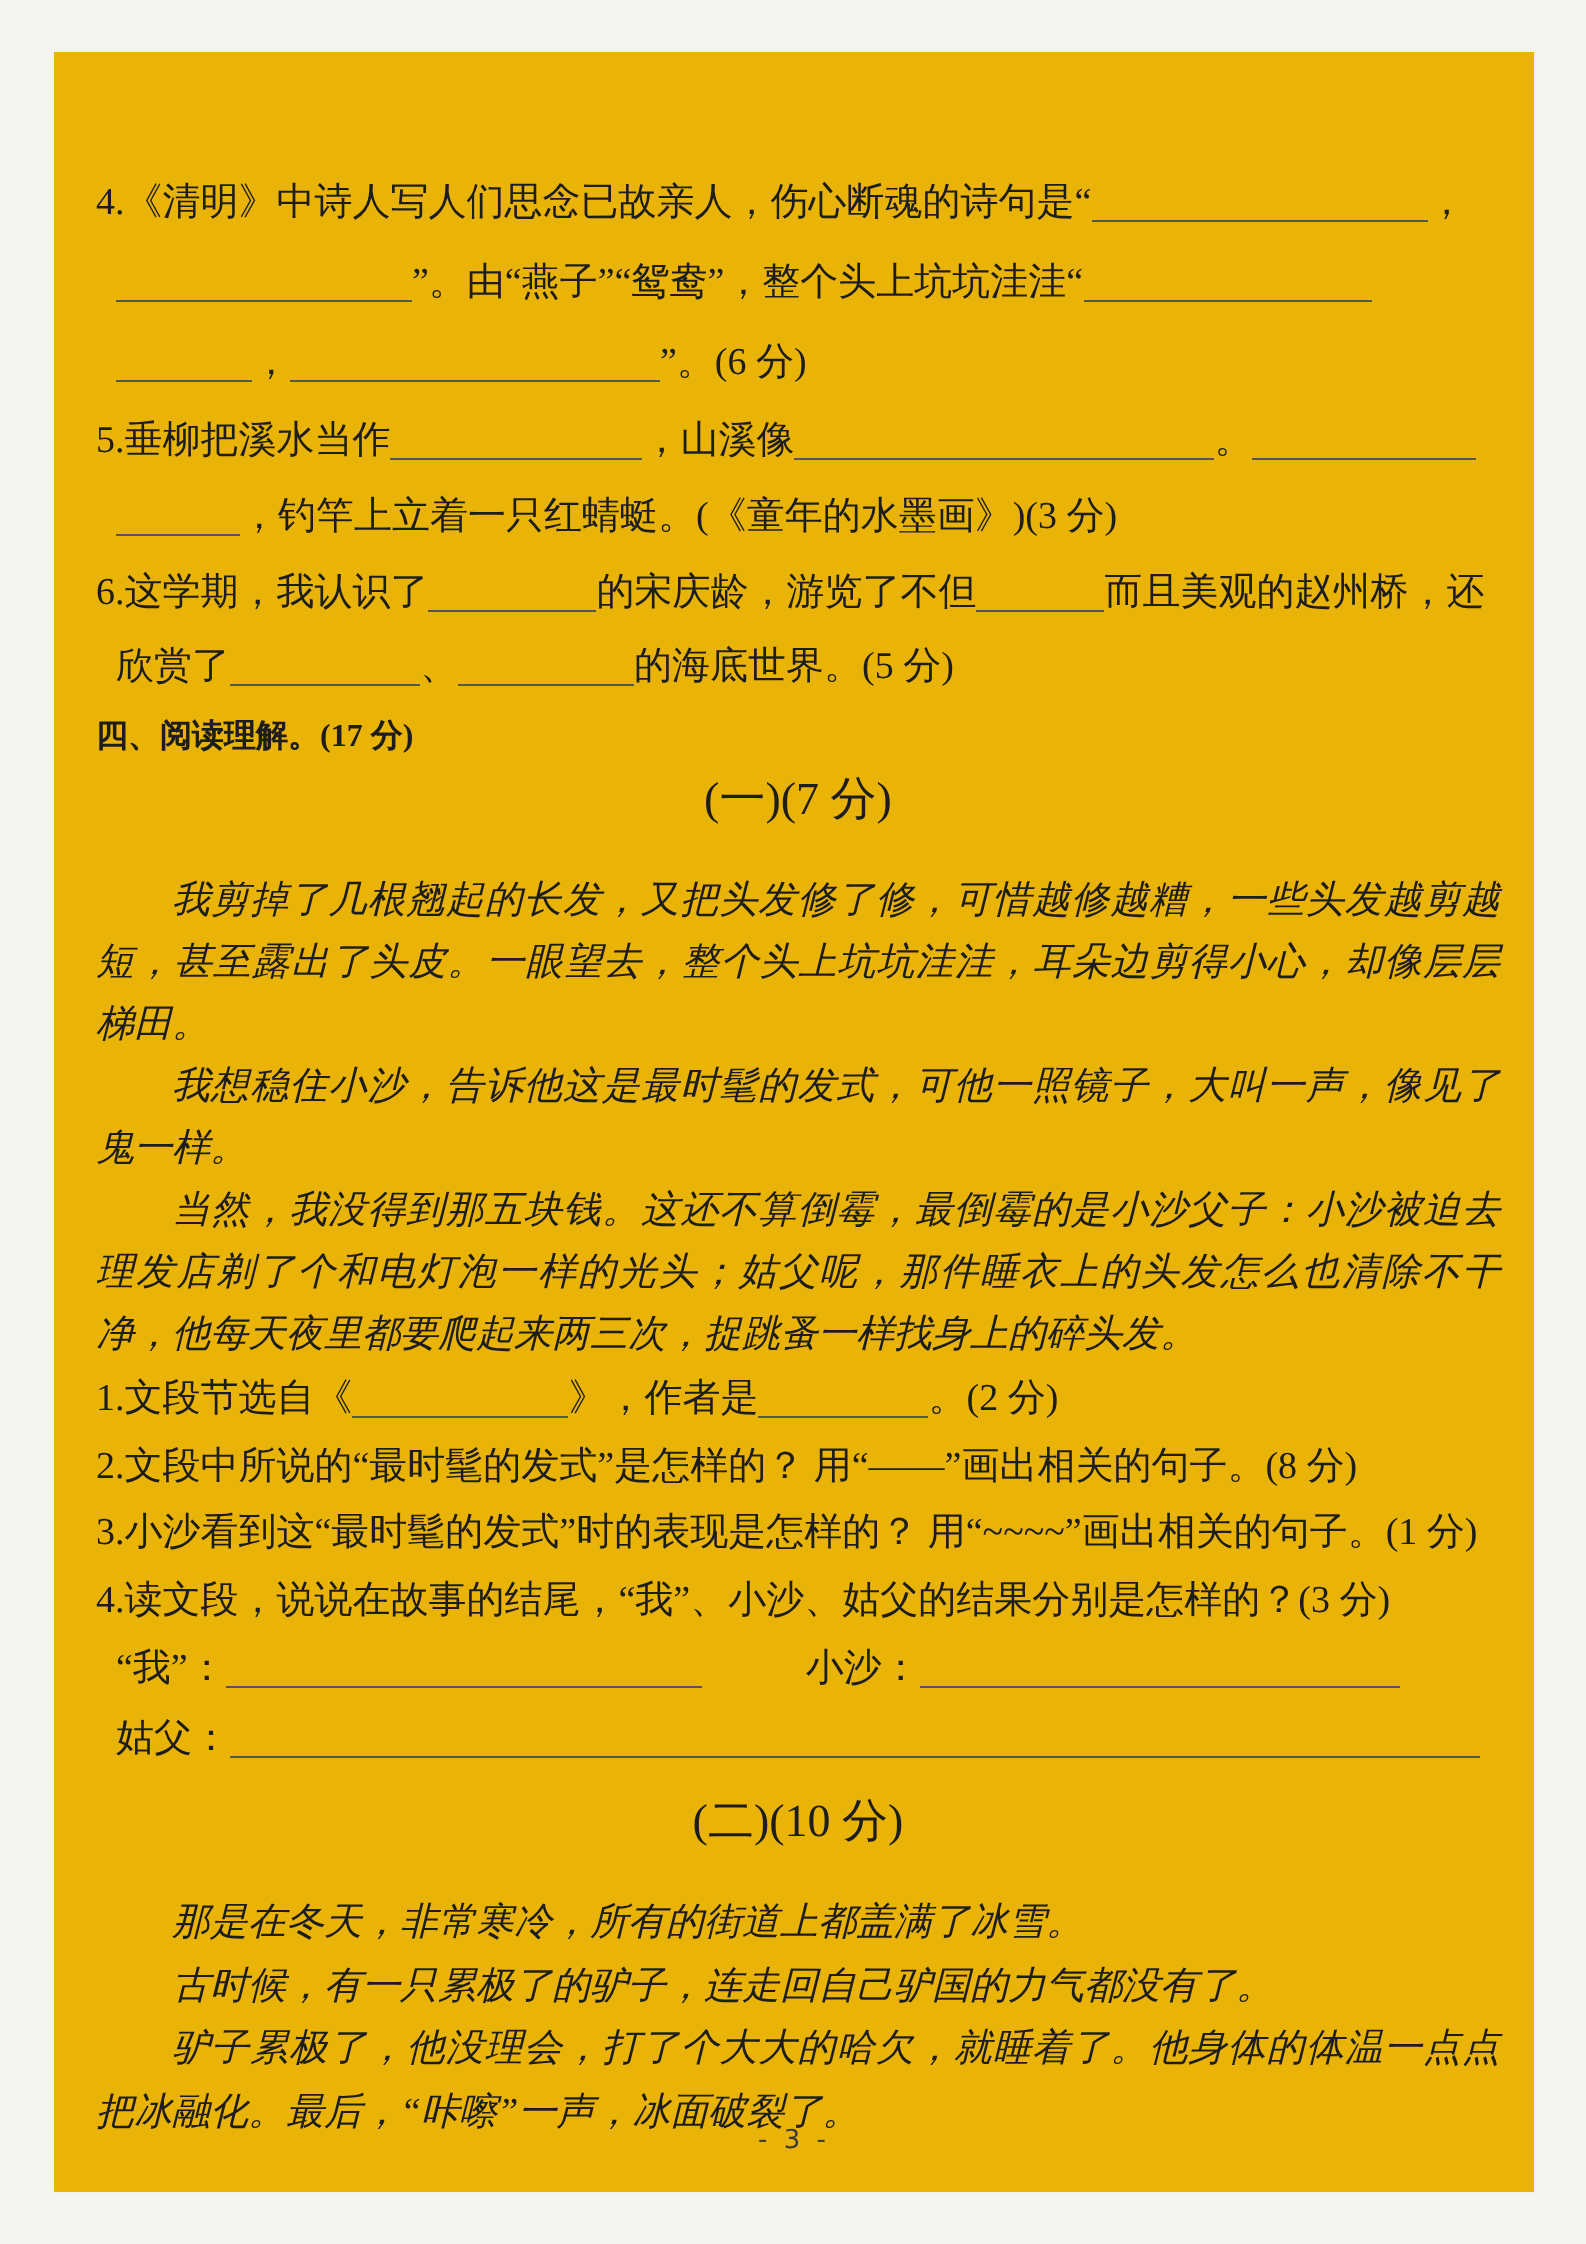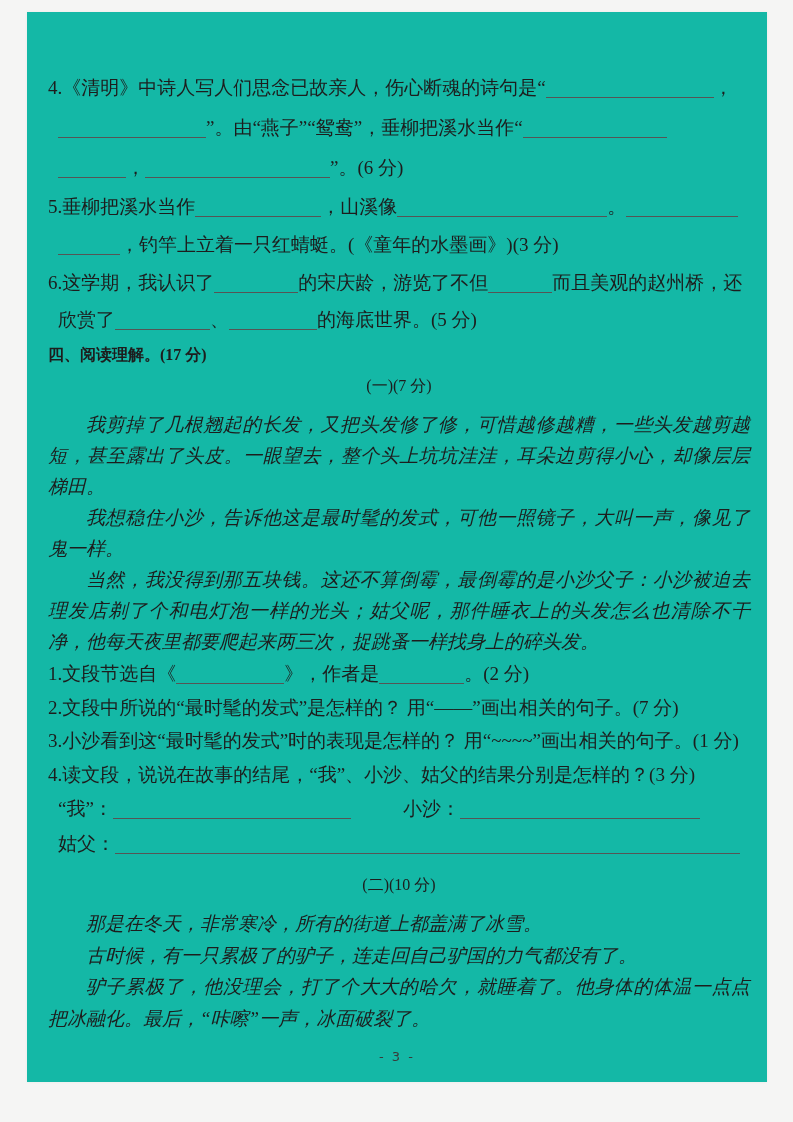--- a/index.html
+++ b/index.html
@@ -4,73 +4,73 @@
 <style>
   html,body{margin:0;padding:0;}
   body{
     width:793px;height:1122px;
     background:#f5f5f4;
     position:relative;
     overflow:hidden;
     font-family:"Liberation Serif","DejaVu Serif",serif;
   }
   .sheet{
-    position:absolute;left:27px;top:12px;
+    position:absolute;left:27px;top:26px;
     width:740px;height:1070px;
-    background:#14b8a6;
+    background:#eab308;
     box-shadow:0 0 3px rgba(0,0,0,0.05);
   }
   .content{
     position:absolute;left:21px;top:44px;
     width:702px;
     color:#1d1d1d;
     font-size:19px;
   }
   .fline{line-height:40px;white-space:nowrap;overflow:hidden;}
   .fline.mid{line-height:38px;}
   .fline.q6l{line-height:37px;}
   .indent{padding-left:10px;}
   .blank{
     display:inline-block;
     height:0;
     border-bottom:1.5px solid #555;
     margin-bottom:-4px;
   }
   .block-q4{margin-top:12px;}
   .sec-title{font-weight:700;font-size:16px;line-height:30px;margin-top:2px;}
-  .part-header{text-align:center;font-size:16px;line-height:32px;}
+  .part-header{text-align:center;font-size:23px;line-height:32px;}
   .passage p{
     margin:0;
     line-height:31px;
     text-indent:2em;
     text-align:justify;
     font-style:italic;
   }
-  .passage{margin-top:7px;}
+  .passage{margin-top:19px;}
   .rq .fline{line-height:33.5px;}
   .ansrow{line-height:35px;white-space:nowrap;overflow:hidden;}
   .part2-header{margin-top:8px;text-align:center;}
   .passage2 p{line-height:31.5px;}
   .pageno{
     position:absolute;bottom:18px;left:0;width:100%;
     text-align:center;
     font-size:13px;color:#3a3a3a;
     letter-spacing:2px;
     font-family:"DejaVu Sans",sans-serif;
   }
 </style>
 </head>
 <body>
 
 <div class="sheet">
   <div class="content">
 
     <div class="block-q4">
       <div class="fline"><span>4.《清明》中诗人写人们思念已故亲人，伤心断魂的诗句是“</span><span class="blank" style="width:168px"></span><span>，</span></div>
-      <div class="fline indent"><span class="blank" style="width:148px"></span><span>”。由“燕子”“鸳鸯”，垂柳把溪水当作“</span><span class="blank" style="width:144px"></span></div>
+      <div class="fline indent"><span class="blank" style="width:148px"></span><span>”。由“燕子”“鸳鸯”，整个头上坑坑洼洼“</span><span class="blank" style="width:144px"></span></div>
       <div class="fline indent"><span class="blank" style="width:68px"></span><span>，</span><span class="blank" style="width:185px"></span><span>”。(6 分)</span></div>
     </div>
 
     <div>
       <div class="fline mid"><span>5.垂柳把溪水当作</span><span class="blank" style="width:126px"></span><span>，山溪像</span><span class="blank" style="width:210px"></span><span>。</span><span class="blank" style="width:112px"></span></div>
       <div class="fline mid indent"><span class="blank" style="width:62px"></span><span>，钓竿上立着一只红蜻蜓。(《童年的水墨画》)(3 分)</span></div>
     </div>
 
     <div>
       <div class="fline q6l"><span>6.这学期，我认识了</span><span class="blank" style="width:84px"></span><span>的宋庆龄，游览了不但</span><span class="blank" style="width:64px"></span><span>而且美观的赵州桥，还</span></div>
@@ -82,21 +82,21 @@
     <div class="part-header">(一)(7 分)</div>
 
     <div class="passage">
       <p>我剪掉了几根翘起的长发，又把头发修了修，可惜越修越糟，一些头发越剪越短，甚至露出了头皮。一眼望去，整个头上坑坑洼洼，耳朵边剪得小心，却像层层梯田。</p>
       <p>我想稳住小沙，告诉他这是最时髦的发式，可他一照镜子，大叫一声，像见了鬼一样。</p>
       <p>当然，我没得到那五块钱。这还不算倒霉，最倒霉的是小沙父子：小沙被迫去理发店剃了个和电灯泡一样的光头；姑父呢，那件睡衣上的头发怎么也清除不干净，他每天夜里都要爬起来两三次，捉跳蚤一样找身上的碎头发。</p>
     </div>
 
     <div class="rq">
       <div class="fline"><span>1.文段节选自《</span><span class="blank" style="width:108px"></span><span>》，作者是</span><span class="blank" style="width:85px"></span><span>。(2 分)</span></div>
-      <div class="fline"><span>2.文段中所说的“最时髦的发式”是怎样的？ 用“——”画出相关的句子。(7 分)</span></div>
+      <div class="fline"><span>2.文段中所说的“最时髦的发式”是怎样的？ 用“——”画出相关的句子。(8 分)</span></div>
       <div class="fline"><span>3.小沙看到这“最时髦的发式”时的表现是怎样的？ 用“~~~~”画出相关的句子。(1 分)</span></div>
       <div class="fline"><span>4.读文段，说说在故事的结尾，“我”、小沙、姑父的结果分别是怎样的？(3 分)</span></div>
     </div>
 
     <div class="ansrow indent"><span>“我”：</span><span class="blank" style="width:238px;margin-right:52px"></span><span>小沙：</span><span class="blank" style="width:240px"></span></div>
     <div class="ansrow indent"><span>姑父：</span><span class="blank" style="width:625px"></span></div>
 
     <div class="part-header part2-header">(二)(10 分)</div>
 
     <div class="passage passage2">

